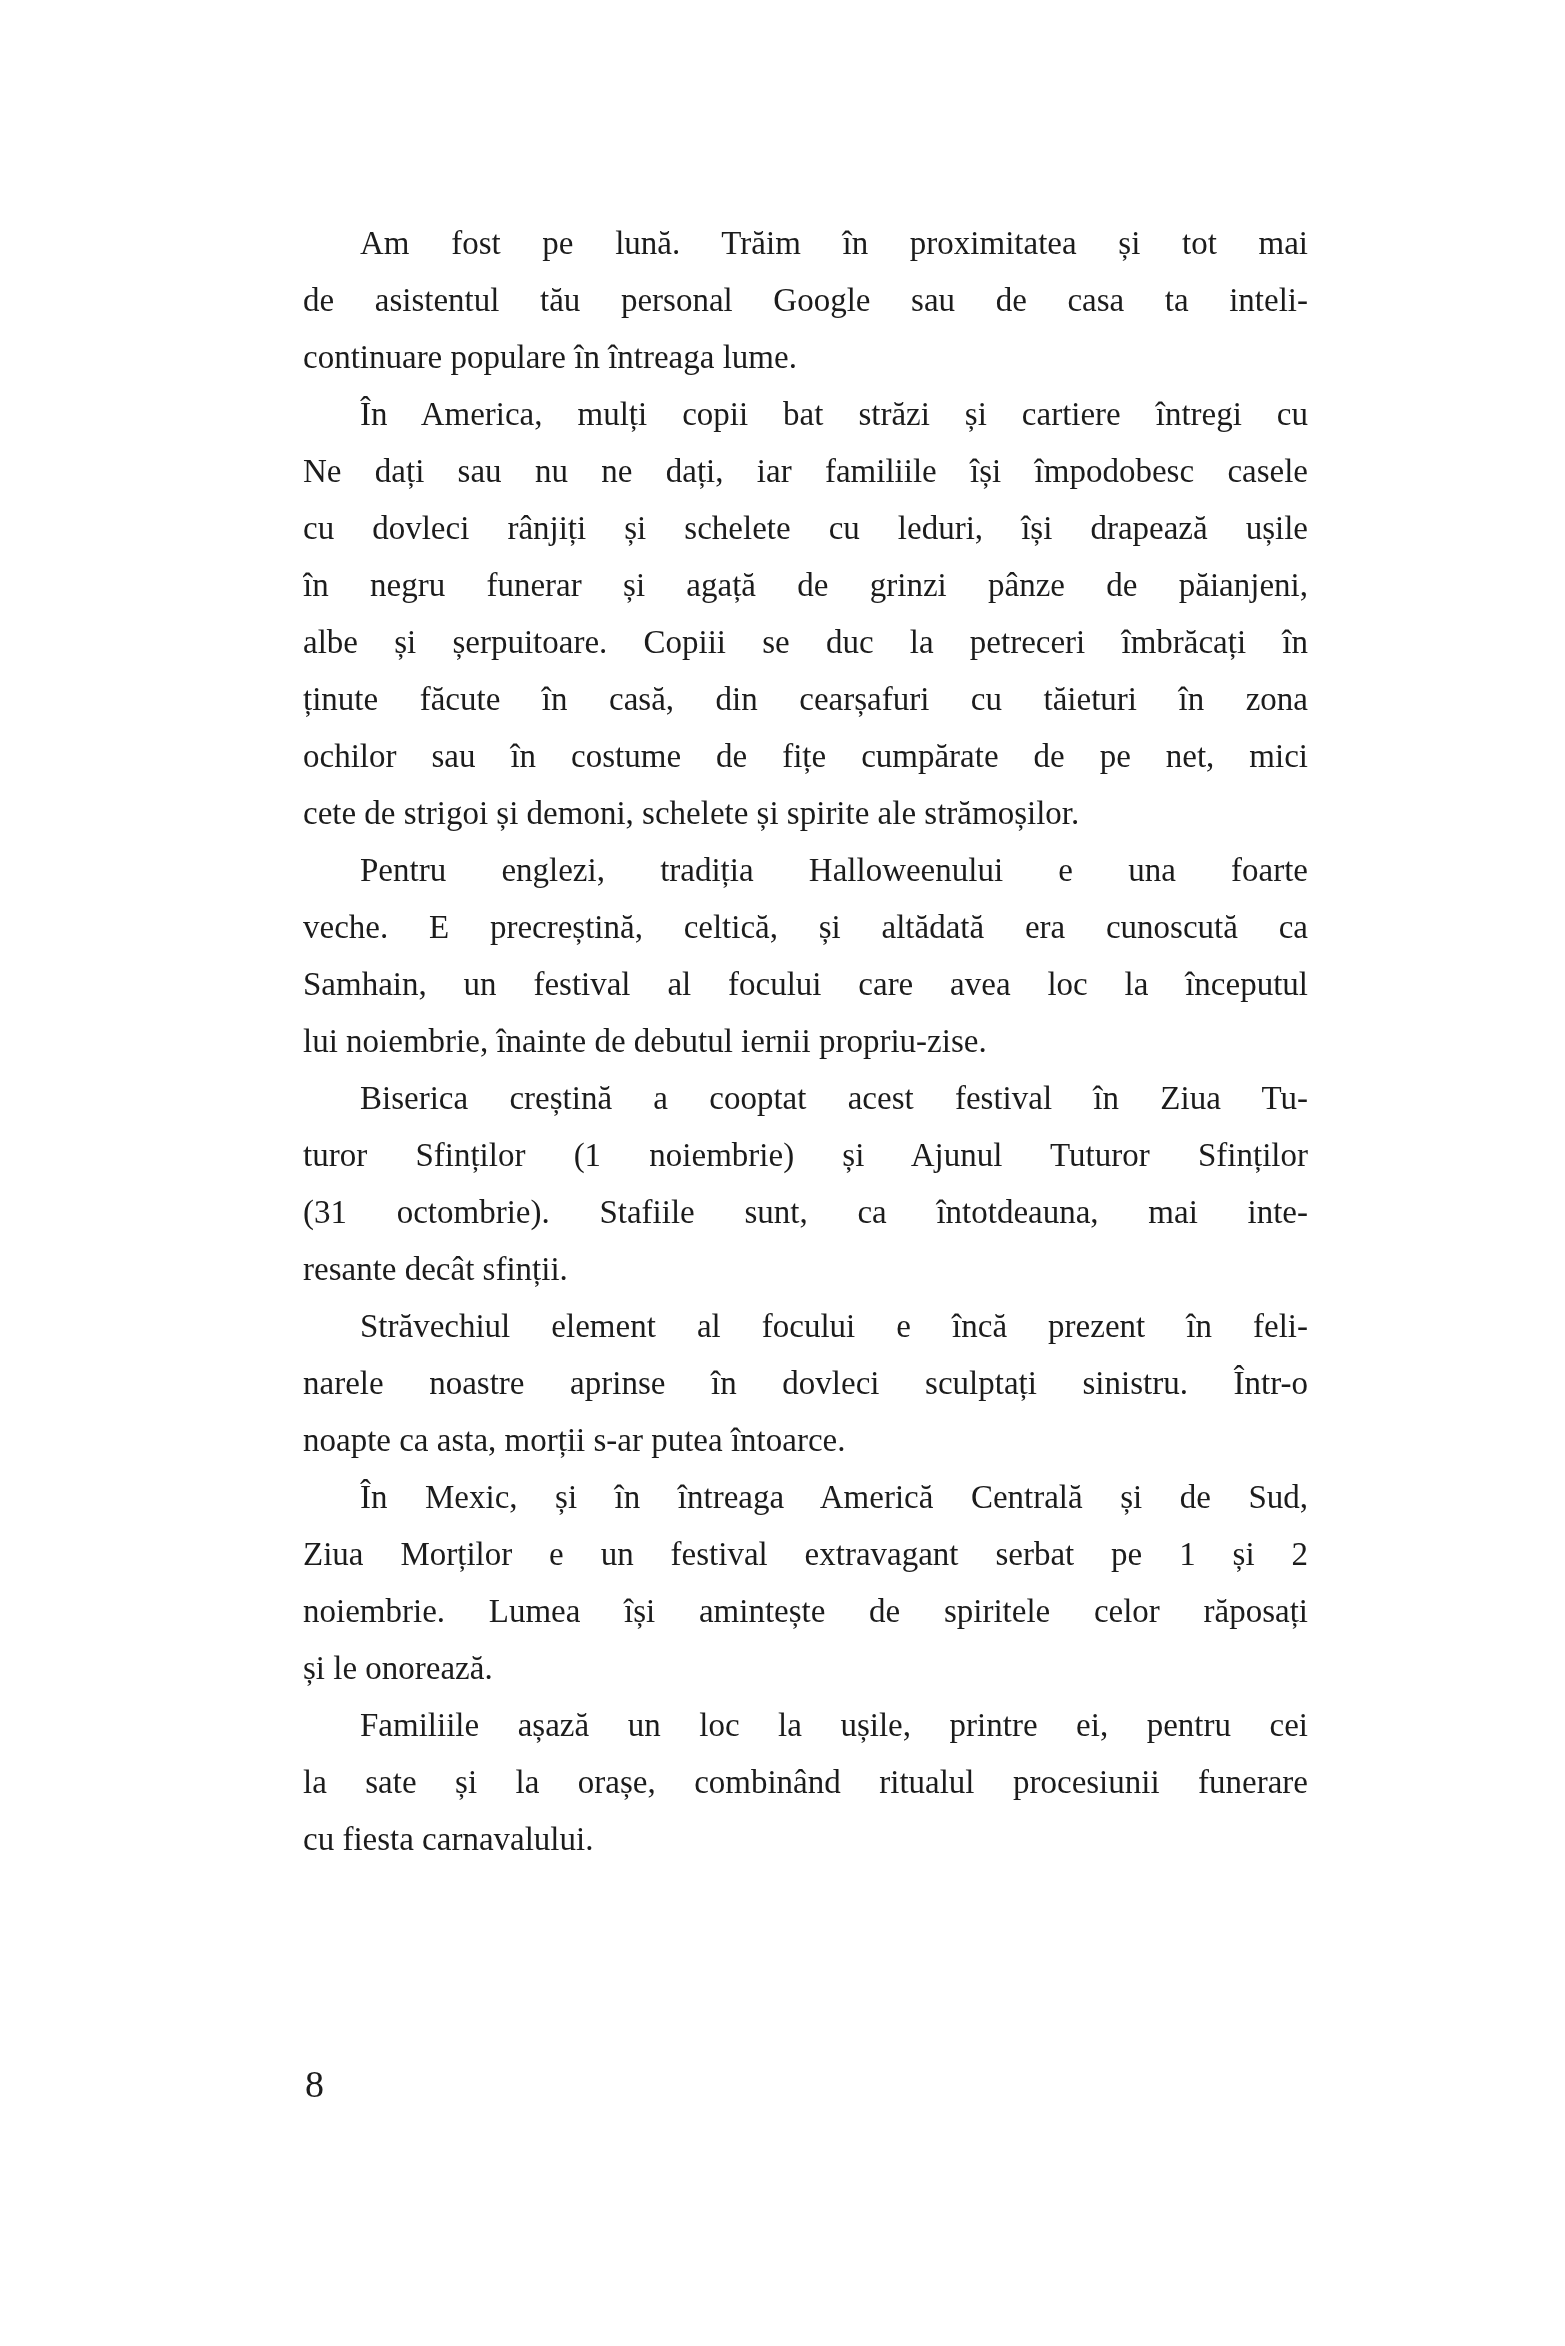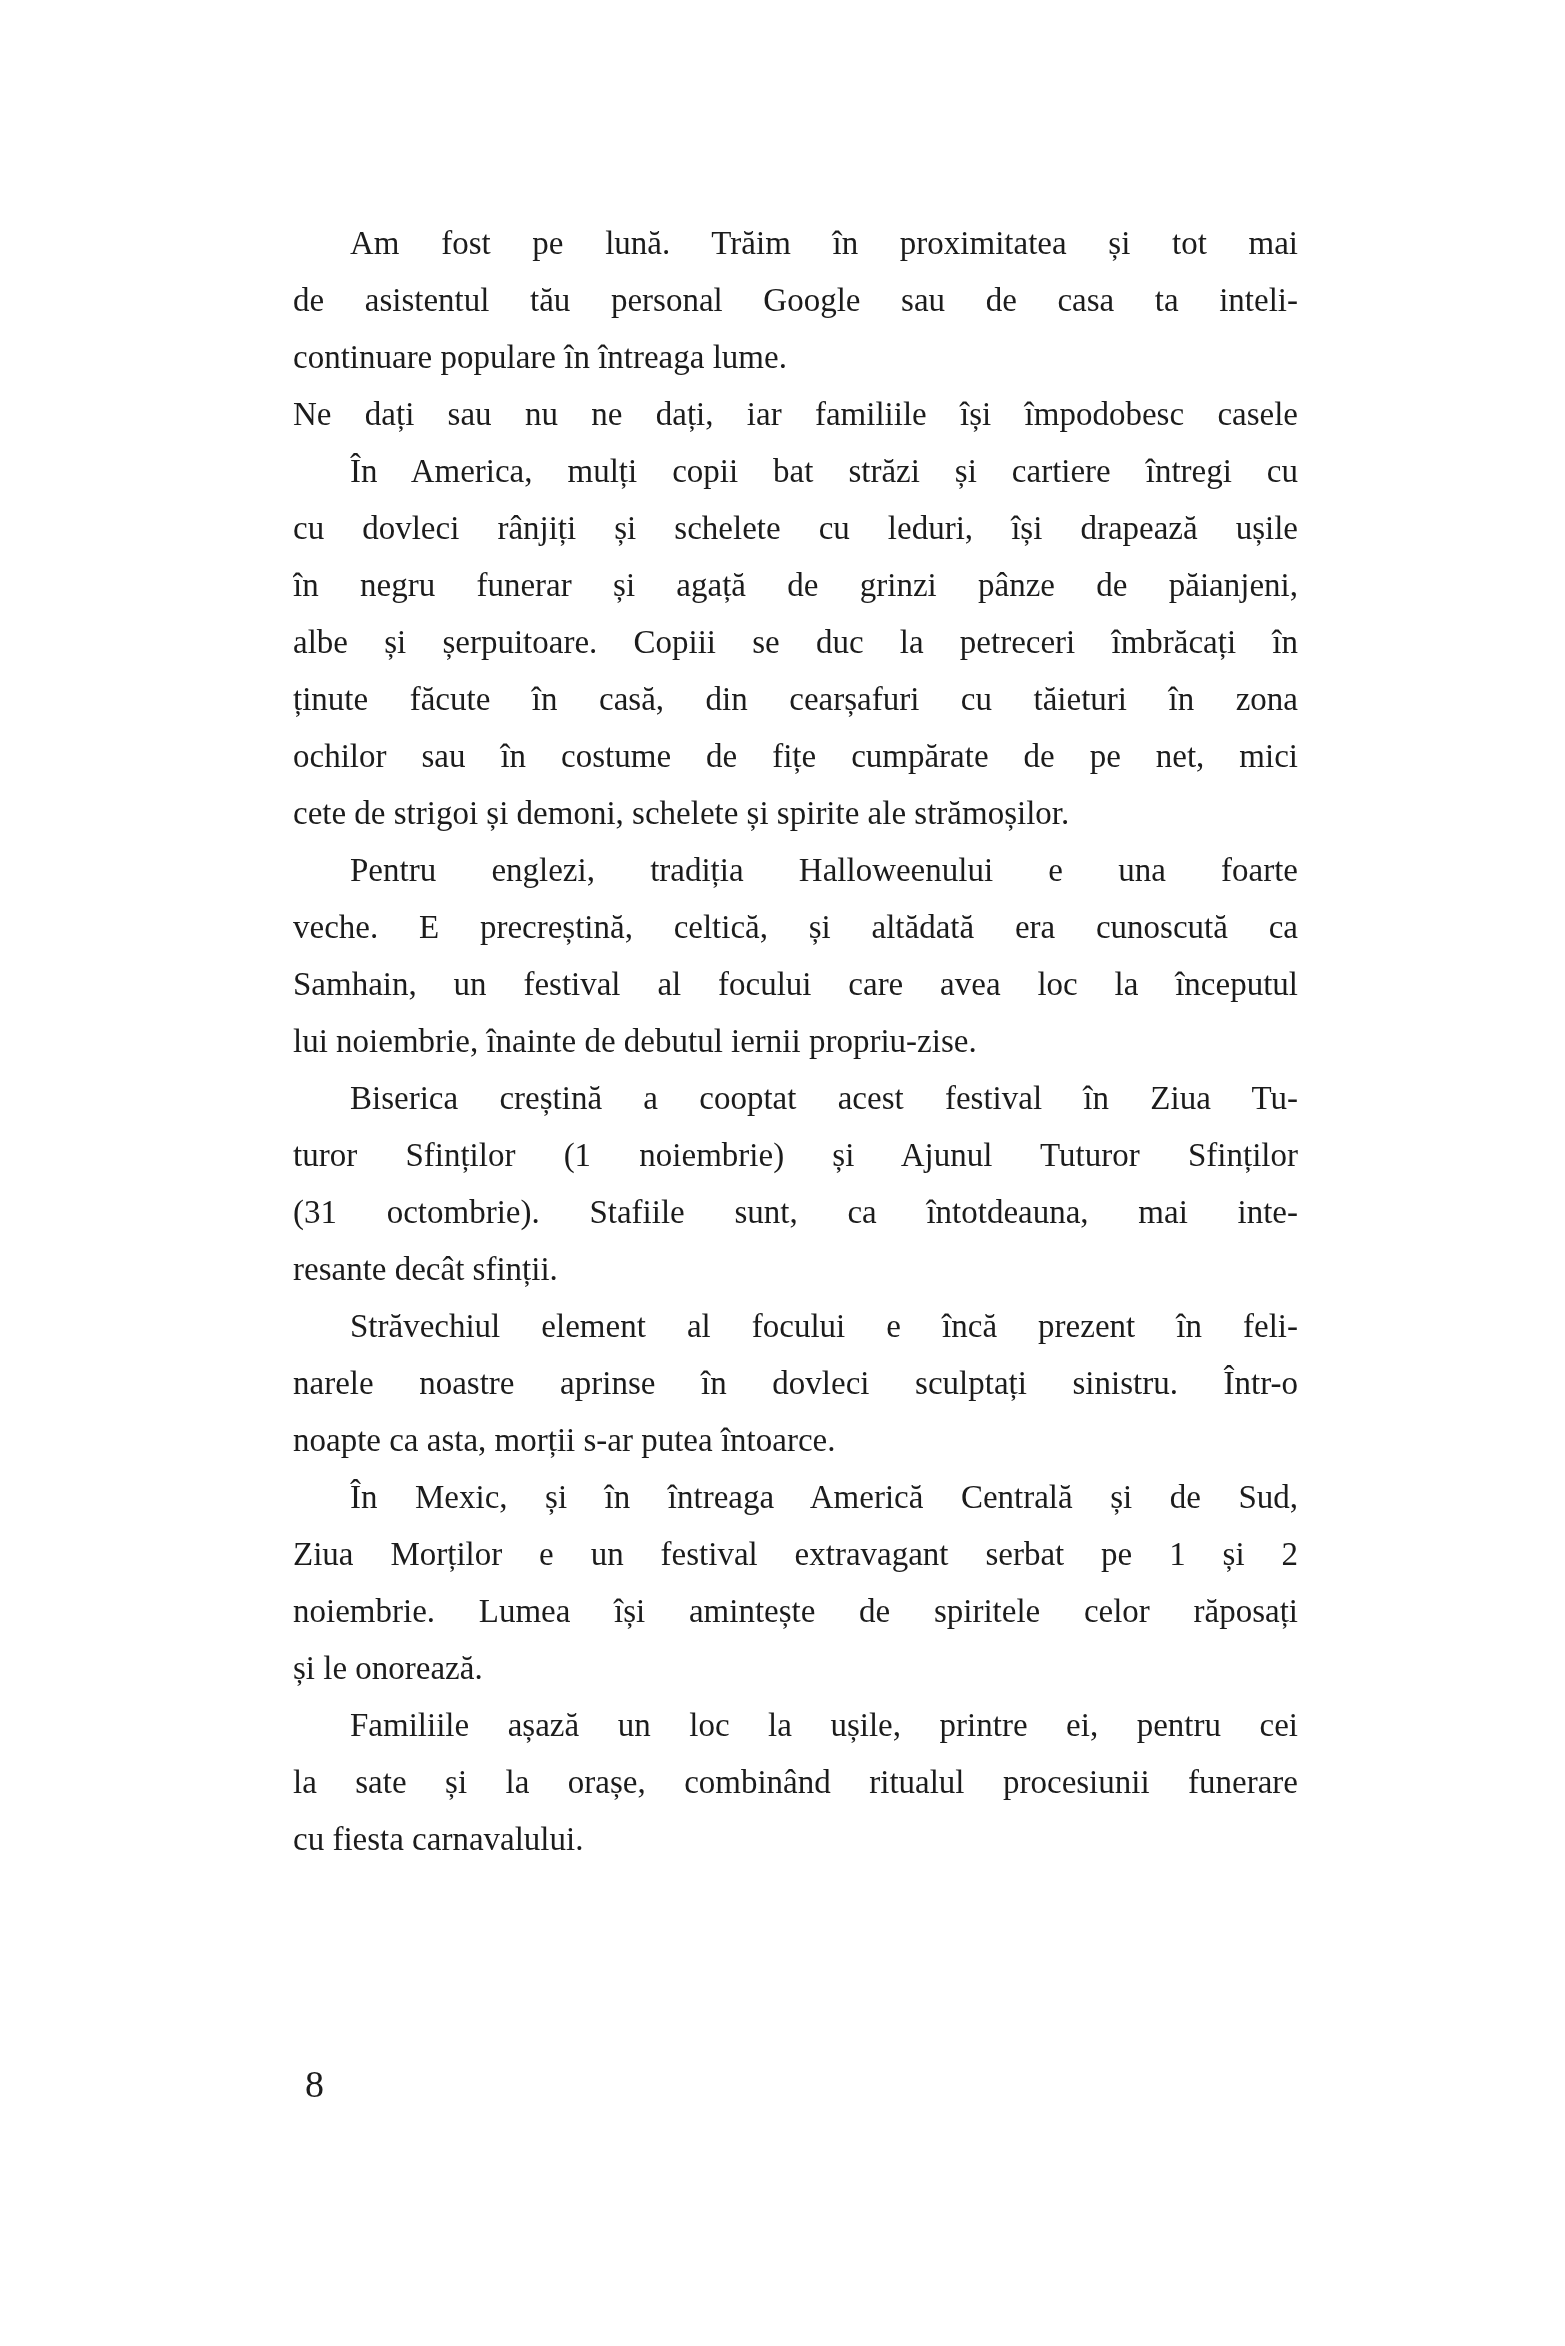--- a/index.html
+++ b/index.html
@@ -15,21 +15,21 @@
     color: #1c1c1c;
     -webkit-font-smoothing: antialiased;
   }
   .book-page {
     position: absolute;
     inset: 0;
     background: #ffffff;
   }
   .text-block {
     position: absolute;
-    left: 293px;
+    left: 303px;
     top: 215px;
     width: 1005px;
     font-size: 33px;
   }
   .line {
     height: 57px;
     line-height: 57px;
     overflow: hidden;
     text-align: justify;
     text-align-last: justify;
@@ -52,22 +52,22 @@
   }
 </style>
 </head>
 <body>
 
 <div class="book-page">
   <div class="text-block" id="text-block">
       <div class="line first">Am fost pe lună. Trăim în proximitatea și tot mai</div>
       <div class="line">de asistentul tău personal Google sau de casa ta inteli-</div>
       <div class="line last">continuare populare în întreaga lume.</div>
+      <div class="line first">În America, mulți copii bat străzi și cartiere întregi cu</div>
       <div class="line">Ne dați sau nu ne dați, iar familiile își împodobesc casele</div>
-      <div class="line first">În America, mulți copii bat străzi și cartiere întregi cu</div>
       <div class="line">cu dovleci rânjiți și schelete cu leduri, își drapează ușile</div>
       <div class="line">în negru funerar și agață de grinzi pânze de păianjeni,</div>
       <div class="line">albe și șerpuitoare. Copiii se duc la petreceri îmbrăcați în</div>
       <div class="line">ținute făcute în casă, din cearșafuri cu tăieturi în zona</div>
       <div class="line">ochilor sau în costume de fițe cumpărate de pe net, mici</div>
       <div class="line last">cete de strigoi și demoni, schelete și spirite ale strămoșilor.</div>
       <div class="line first">Pentru englezi, tradiția Halloweenului e una foarte</div>
       <div class="line">veche. E precreștină, celtică, și altădată era cunoscută ca</div>
       <div class="line">Samhain, un festival al focului care avea loc la începutul</div>
       <div class="line last">lui noiembrie, înainte de debutul iernii propriu-zise.</div>

